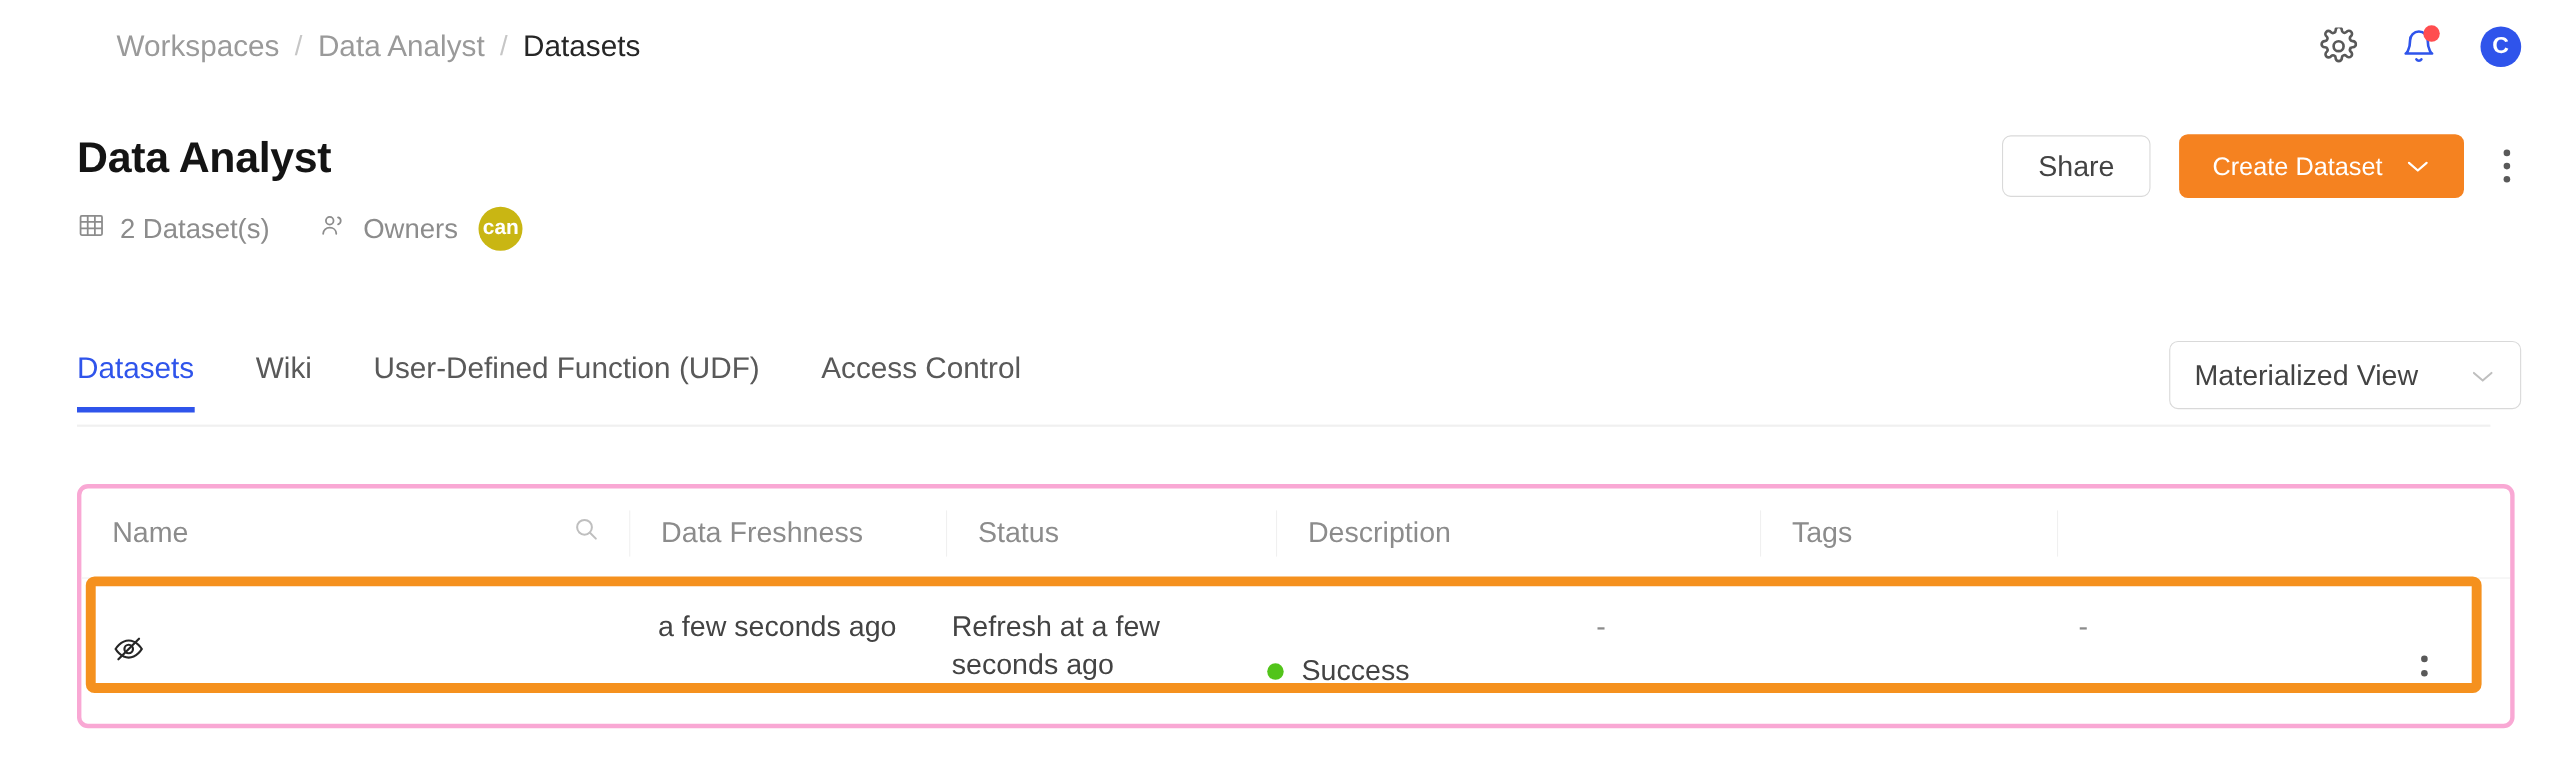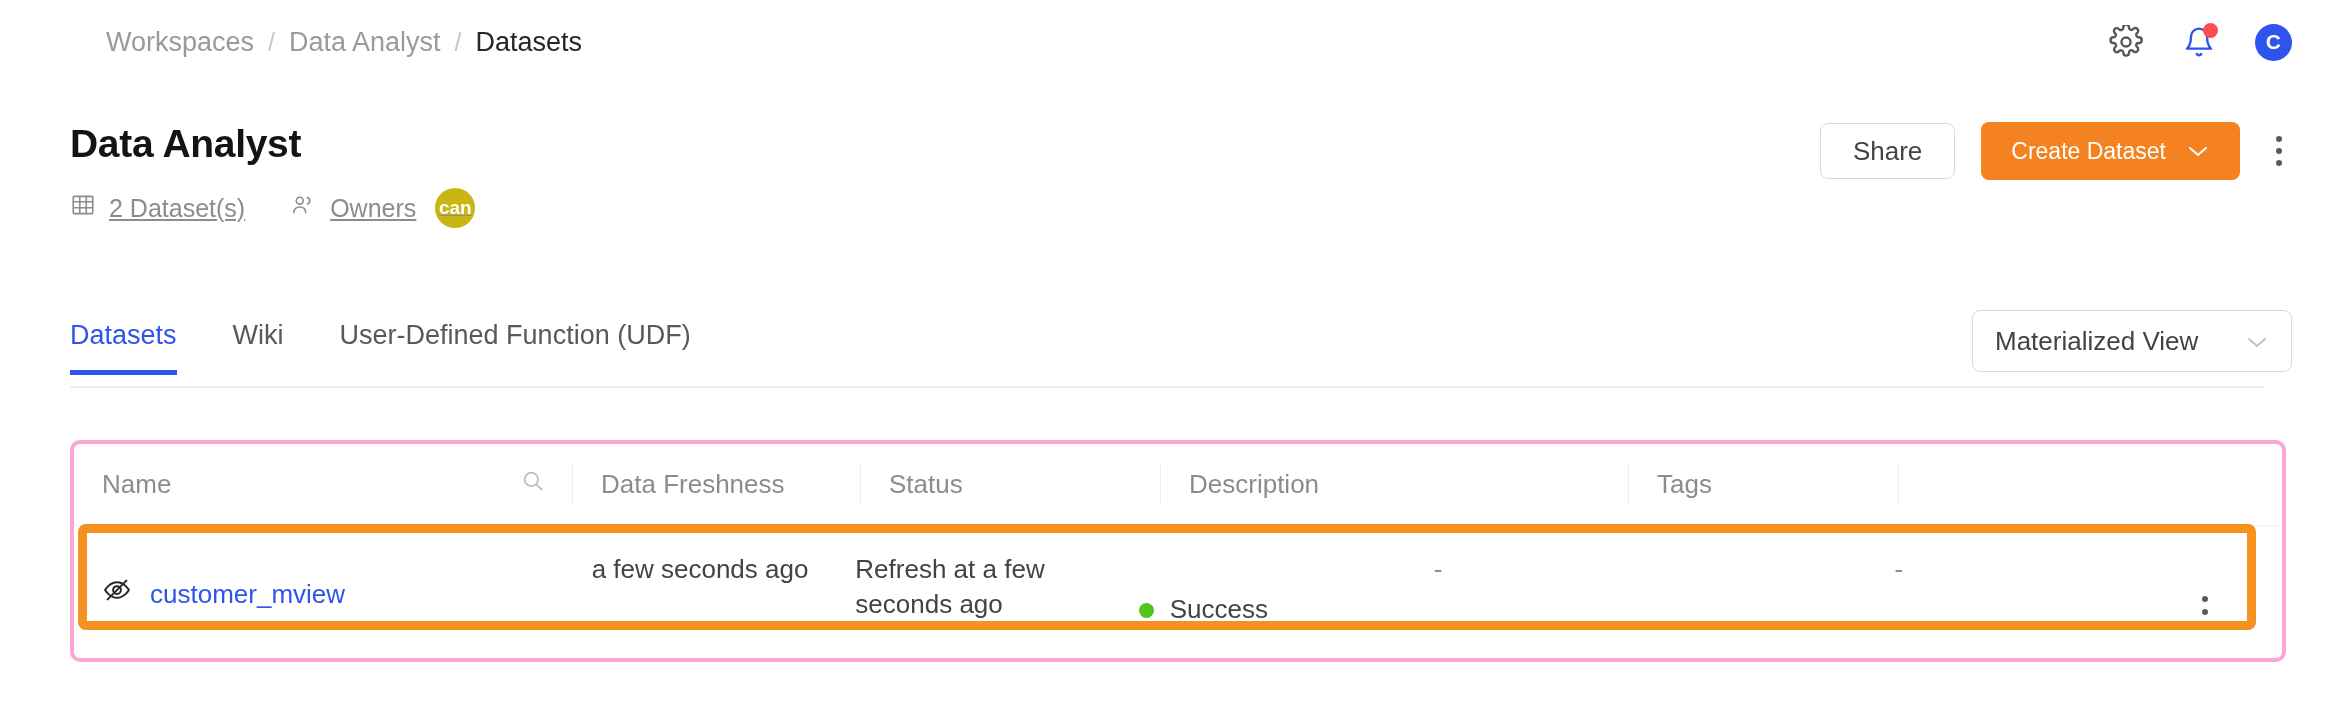--- a/index.html
+++ b/index.html
@@ -42,21 +42,21 @@
     background: #2f54eb; color: #fff;
     display: flex; align-items: center; justify-content: center;
     font-size: 21px; font-weight: bold; letter-spacing: .5px;
   }
 
   
   .titleblock { position: absolute; left: 70px; top: 122px; }
   .page-title { font-size: 39px; font-weight: bold; color: #141414; letter-spacing: -.3px; }
   .meta-row {
     margin-top: 22px; display: flex; align-items: center; gap: 16px;
-    font-size: 25px; color: #8c8c8c; text-decoration: underline;
+    font-size: 25px; color: #8c8c8c;
   }
   .meta-item { display: flex; align-items: center; gap: 13px; }
   .meta-item + .meta-item { margin-left: 28px; }
   .avatar-can {
     width: 40px; height: 40px; border-radius: 50%;
     background: #c9b613; color: #fff;
     display: flex; align-items: center; justify-content: center;
     font-size: 19px; font-weight: bold; margin-left: 6px;
   }
 
@@ -137,21 +137,21 @@
   .dash { color: #8c8c8c; }
   .row-kebab { margin-left: auto; display: flex; flex-direction: column; gap: 7px; align-items: center; padding-right: 32px; padding-top: 44px; cursor: pointer; }
   .row-kebab span { width: 6px; height: 6px; border-radius: 50%; background: #595959; display: block; }
 
   
   .c-name   { width: 498px; }
   .c-create { width: 268px; }
   .c-fresh  { width: 288px; }
   .c-status { width: 300px; }
   .c-desc   { width: 440px; }
-  .c-tags   { width: 270px; margin-left: 28px; }
+  .c-tags   { width: 270px; }
   .c-act    { width: 152px; }
 
   
   .highlight-box {
     position: absolute; left: 78px; top: 524px;
     width: 2178px; height: 106px;
     border: 9px solid #f5911e; border-radius: 8px;
     pointer-events: none;
   }
 </style>
@@ -231,20 +231,21 @@
       <span></span>
     </span>
   </div>
 
   <div class="tabs-wrap">
     <div class="tabs-divider"></div>
     <div class="tabs">
       <div class="tab active">Datasets</div>
       <div class="tab">Wiki</div>
       <div class="tab">User-Defined Function (UDF)</div>
+      <div class="tab">Access Control</div>
     </div>
     <div class="view-select">
       <span>Materialized View</span>
       <span class="chev">
         <svg width="24" height="16" viewBox="0 0 24 16" fill="none" stroke="#bfbfbf" stroke-width="1.8" stroke-linecap="round" stroke-linejoin="round">
           <path d="M4 5l8 7 8-7"></path>
         </svg>
       </span>
     </div>
   </div>
@@ -284,21 +285,20 @@
 
     <div class="tbody">
       <div class="td c-name name">
         <span>
           <svg width="30" height="30" viewBox="0 0 24 24" fill="none" stroke="#262626" stroke-width="1.6" stroke-linecap="round">
             <path d="M2.5 12S6 5.8 12 5.8 21.5 12 21.5 12 18 18.2 12 18.2 2.5 12 2.5 12z"></path>
             <circle cx="12" cy="12" r="3.1"></circle>
             <path d="M4.5 19.5L19.5 4.5"></path>
           </svg>
         </span>
-        <span class="name-link">customer_mview</span>
       </div>
 
       <div class="td c-create">a few seconds ago</div>
 
       <div class="td c-fresh">Refresh at a few seconds ago</div>
 
       <div class="td c-status status-cell">
         <span class="dot-green"></span>
         <span>Success</span>
       </div>

